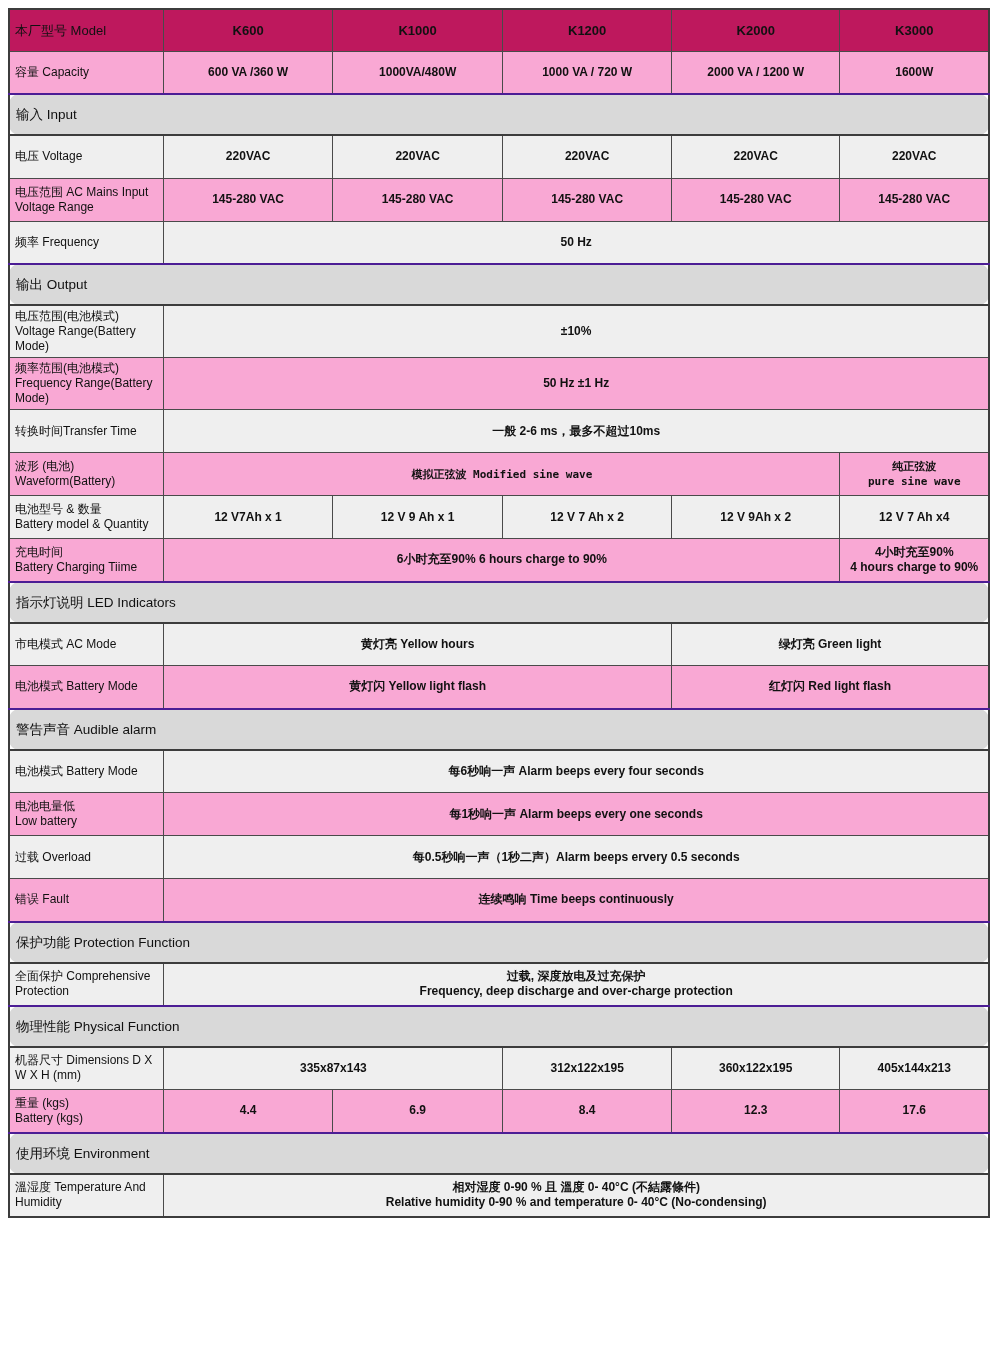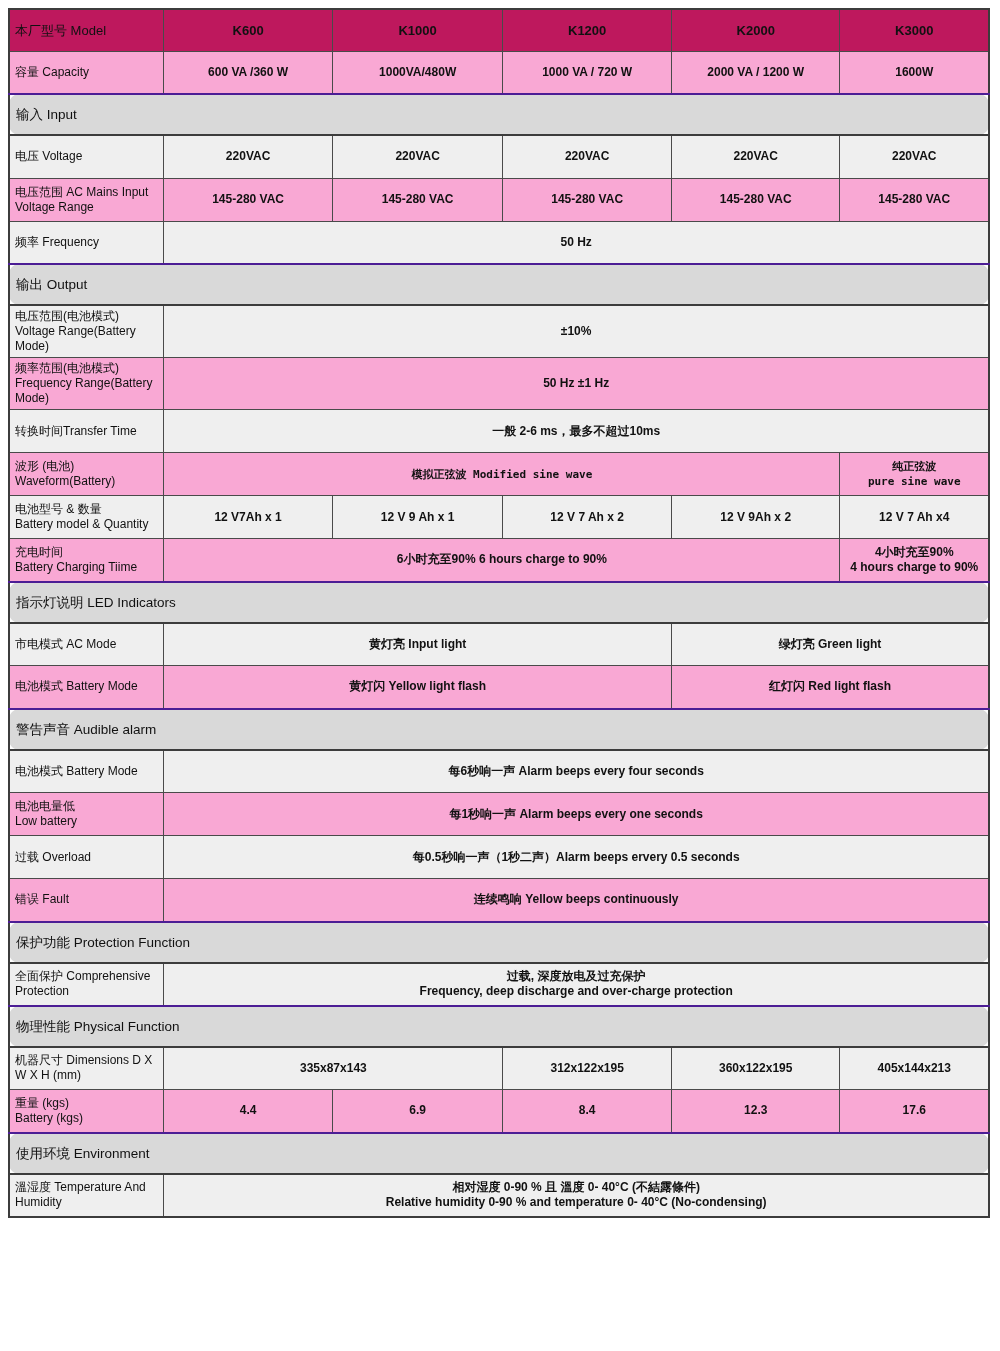--- a/index.html
+++ b/index.html
@@ -156,21 +156,21 @@
 Battery Charging Tiime</td>
           <td class="value" colspan="4">6小时充至90% 6 hours charge to 90%</td>
           <td class="value" colspan="1">4小时充至90%
 4 hours charge to 90%</td>
         </tr>
         <tr>
           <td class="section" colspan="6">指示灯说明 LED Indicators</td>
         </tr>
         <tr class="gray">
           <td class="label">市电模式 AC Mode</td>
-          <td class="value" colspan="3">黄灯亮 Input light</td>
+          <td class="value" colspan="3">黄灯亮 Yellow hours</td>
           <td class="value" colspan="2">绿灯亮 Green light</td>
         </tr>
         <tr class="white">
           <td class="label">电池模式 Battery Mode</td>
           <td class="value" colspan="3">黄灯闪 Yellow light flash</td>
           <td class="value" colspan="2">红灯闪 Red light flash</td>
         </tr>
         <tr>
           <td class="section" colspan="6">警告声音 Audible alarm</td>
         </tr>
@@ -182,21 +182,21 @@
           <td class="label">电池电量低
 Low battery</td>
           <td class="value" colspan="5">每1秒响一声 Alarm beeps every one seconds</td>
         </tr>
         <tr class="gray">
           <td class="label">过载 Overload</td>
           <td class="value" colspan="5">每0.5秒响一声（1秒二声）Alarm beeps ervery 0.5 seconds</td>
         </tr>
         <tr class="white">
           <td class="label">错误 Fault</td>
-          <td class="value" colspan="5">连续鸣响 Yellow beeps continuously</td>
+          <td class="value" colspan="5">连续鸣响 Time beeps continuously</td>
         </tr>
         <tr>
           <td class="section" colspan="6">保护功能 Protection Function</td>
         </tr>
         <tr class="gray">
           <td class="label">全面保护 Comprehensive
 Protection</td>
           <td class="value" colspan="5">过载, 深度放电及过充保护
 Frequency, deep discharge and over-charge protection</td>
         </tr>

